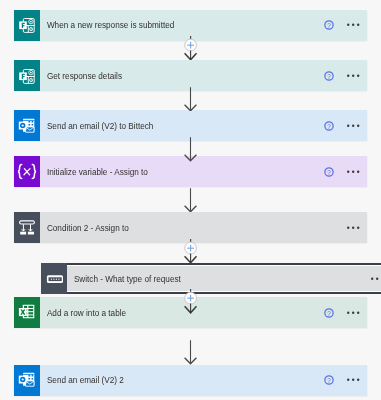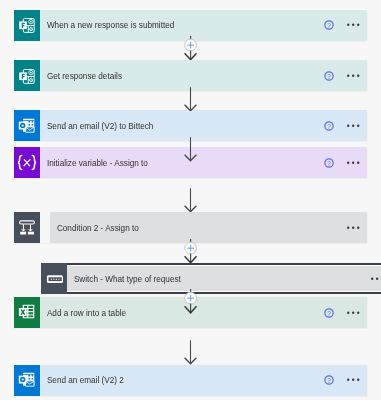--- a/index.html
+++ b/index.html
@@ -123,21 +123,21 @@
           </svg></span>
      <span class="dots"><svg viewBox="0 0 12.4 4" width="12.4" height="4">
             <g fill="#3d3d3d">
               <circle cx="1.2" cy="2" r="1.2"></circle>
               <circle cx="6.2" cy="2" r="1.2"></circle>
               <circle cx="11.2" cy="2" r="1.2"></circle>
             </g>
           </svg></span>
    </div>
     </div>
-    <div class="card" style="top: 147px;">
+    <div class="card" style="top: 156px;">
       <div class="icon" style="background:#770bd2">
         <svg viewBox="0 0 26 26" width="26" height="26">
    <g fill="none" stroke="#ffffff" stroke-width="1.5" stroke-linecap="round">
      <path d="M7.7 5.6c-1.9 0-2.1 1.1-2.1 3.1 0 2.3-0.3 3.5-1.5 3.8 1.2 0.3 1.5 1.5 1.5 3.8 0 2 0.2 3.1 2.1 3.1"></path>
      <path d="M18.3 5.6c1.9 0 2.1 1.1 2.1 3.1 0 2.3 0.3 3.5 1.5 3.8-1.2 0.3-1.5 1.5-1.5 3.8 0 2-0.2 3.1-2.1 3.1"></path>
    </g>
    <g fill="none" stroke="#ffffff" stroke-width="1.25" stroke-linecap="round">
      <path d="M10.4 9.6 L15.6 15.8"></path>
      <path d="M16 9.6 L10 15.8"></path>
    </g>
@@ -151,21 +151,21 @@
           </svg></span>
      <span class="dots"><svg viewBox="0 0 12.4 4" width="12.4" height="4">
             <g fill="#3d3d3d">
               <circle cx="1.2" cy="2" r="1.2"></circle>
               <circle cx="6.2" cy="2" r="1.2"></circle>
               <circle cx="11.2" cy="2" r="1.2"></circle>
             </g>
           </svg></span>
    </div>
     </div>
-    <div class="card" style="top: 212.44px; gap: 10px;">
+    <div class="card" style="top: 212.44px;">
       <div class="icon" style="background:#484f5c">
         <svg viewBox="0 0 26 26" width="26" height="26">
    <rect x="5.6" y="5.9" width="14.8" height="3.1" rx="1.55" fill="none" stroke="#ffffff" stroke-width="1.1"></rect>
    <g fill="none" stroke="#ffffff" stroke-width="1">
      <path d="M9.4 9.2V15.8"></path>
             <path d="M16.5 9.2V15.8"></path>
      <path d="M7.6 14.1l1.8 2 1.8-2"></path>
             <path d="M14.7 14.1l1.8 2 1.8-2"></path>
    </g>
    <rect x="6.2" y="16.7" width="5.9" height="2.8" fill="#ffffff"></rect>

